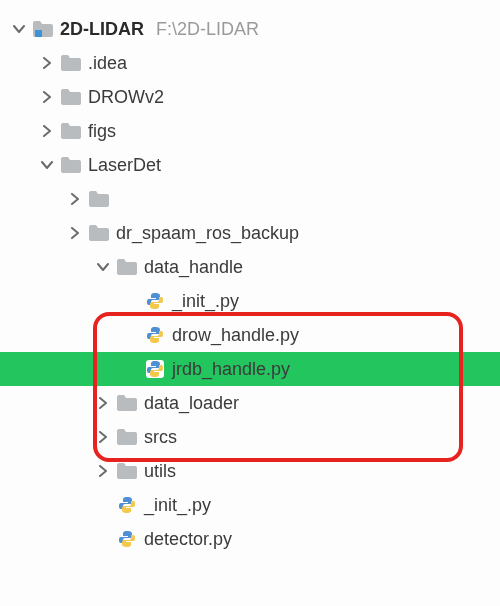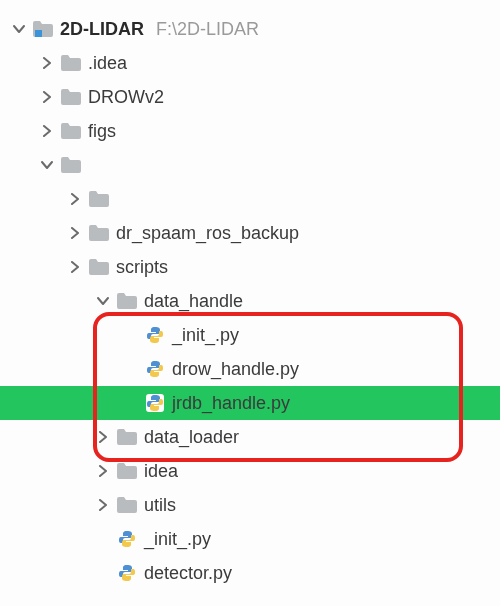--- a/index.html
+++ b/index.html
@@ -125,20 +125,21 @@
       <span class="chev">
         <svg width="12" height="12" viewBox="0 0 12 12">
     <path d="M3 1 L9 6 L3 11" fill="none" stroke="#6b6b6b" stroke-width="2" transform="rotate(90 6 6)" stroke-linecap="round" stroke-linejoin="round"></path>
   </svg>
       </span>
       <span class="icon">
         <svg width="22" height="18" viewBox="0 0 22 18">
     <path d="M1 3 Q1 1 3 1 L8 1 L10 4 L19 4 Q21 4 21 6 L21 15 Q21 17 19 17 L3 17 Q1 17 1 15 Z" fill="#b9bcbf"></path>
   </svg>
       </span>
+      <span class="label">LaserDet</span>
     </div>
     <div class="row">
       <span class="indent" style="width: 66px;"></span>
       <span class="chev">
         <svg width="12" height="12" viewBox="0 0 12 12">
     <path d="M3 1 L9 6 L3 11" fill="none" stroke="#6b6b6b" stroke-width="2" transform="" stroke-linecap="round" stroke-linejoin="round"></path>
   </svg>
       </span>
       <span class="icon">
         <svg width="22" height="18" viewBox="0 0 22 18">
@@ -152,34 +153,20 @@
         <svg width="12" height="12" viewBox="0 0 12 12">
     <path d="M3 1 L9 6 L3 11" fill="none" stroke="#6b6b6b" stroke-width="2" transform="" stroke-linecap="round" stroke-linejoin="round"></path>
   </svg>
       </span>
       <span class="icon">
         <svg width="22" height="18" viewBox="0 0 22 18">
     <path d="M1 3 Q1 1 3 1 L8 1 L10 4 L19 4 Q21 4 21 6 L21 15 Q21 17 19 17 L3 17 Q1 17 1 15 Z" fill="#b9bcbf"></path>
   </svg>
       </span>
       <span class="label">dr_spaam_ros_backup</span>
-    </div>
-    <div class="row">
-      <span class="indent" style="width: 66px;"></span>
-      <span class="chev">
-        <svg width="12" height="12" viewBox="0 0 12 12">
-    <path d="M3 1 L9 6 L3 11" fill="none" stroke="#6b6b6b" stroke-width="2" transform="" stroke-linecap="round" stroke-linejoin="round"></path>
-  </svg>
-      </span>
-      <span class="icon">
-        <svg width="22" height="18" viewBox="0 0 22 18">
-    <path d="M1 3 Q1 1 3 1 L8 1 L10 4 L19 4 Q21 4 21 6 L21 15 Q21 17 19 17 L3 17 Q1 17 1 15 Z" fill="#b9bcbf"></path>
-  </svg>
-      </span>
-      <span class="label">scripts</span>
     </div>
     <div class="row">
       <span class="indent" style="width: 94px;"></span>
       <span class="chev">
         <svg width="12" height="12" viewBox="0 0 12 12">
     <path d="M3 1 L9 6 L3 11" fill="none" stroke="#6b6b6b" stroke-width="2" transform="rotate(90 6 6)" stroke-linecap="round" stroke-linejoin="round"></path>
   </svg>
       </span>
       <span class="icon">
         <svg width="22" height="18" viewBox="0 0 22 18">
@@ -255,21 +242,21 @@
       <span class="chev">
         <svg width="12" height="12" viewBox="0 0 12 12">
     <path d="M3 1 L9 6 L3 11" fill="none" stroke="#6b6b6b" stroke-width="2" transform="" stroke-linecap="round" stroke-linejoin="round"></path>
   </svg>
       </span>
       <span class="icon">
         <svg width="22" height="18" viewBox="0 0 22 18">
     <path d="M1 3 Q1 1 3 1 L8 1 L10 4 L19 4 Q21 4 21 6 L21 15 Q21 17 19 17 L3 17 Q1 17 1 15 Z" fill="#b9bcbf"></path>
   </svg>
       </span>
-      <span class="label">idea</span>
+      <span class="label">srcs</span>
     </div>
     <div class="row">
       <span class="indent" style="width: 94px;"></span>
       <span class="chev">
         <svg width="12" height="12" viewBox="0 0 12 12">
     <path d="M3 1 L9 6 L3 11" fill="none" stroke="#6b6b6b" stroke-width="2" transform="" stroke-linecap="round" stroke-linejoin="round"></path>
   </svg>
       </span>
       <span class="icon">
         <svg width="22" height="18" viewBox="0 0 22 18">

